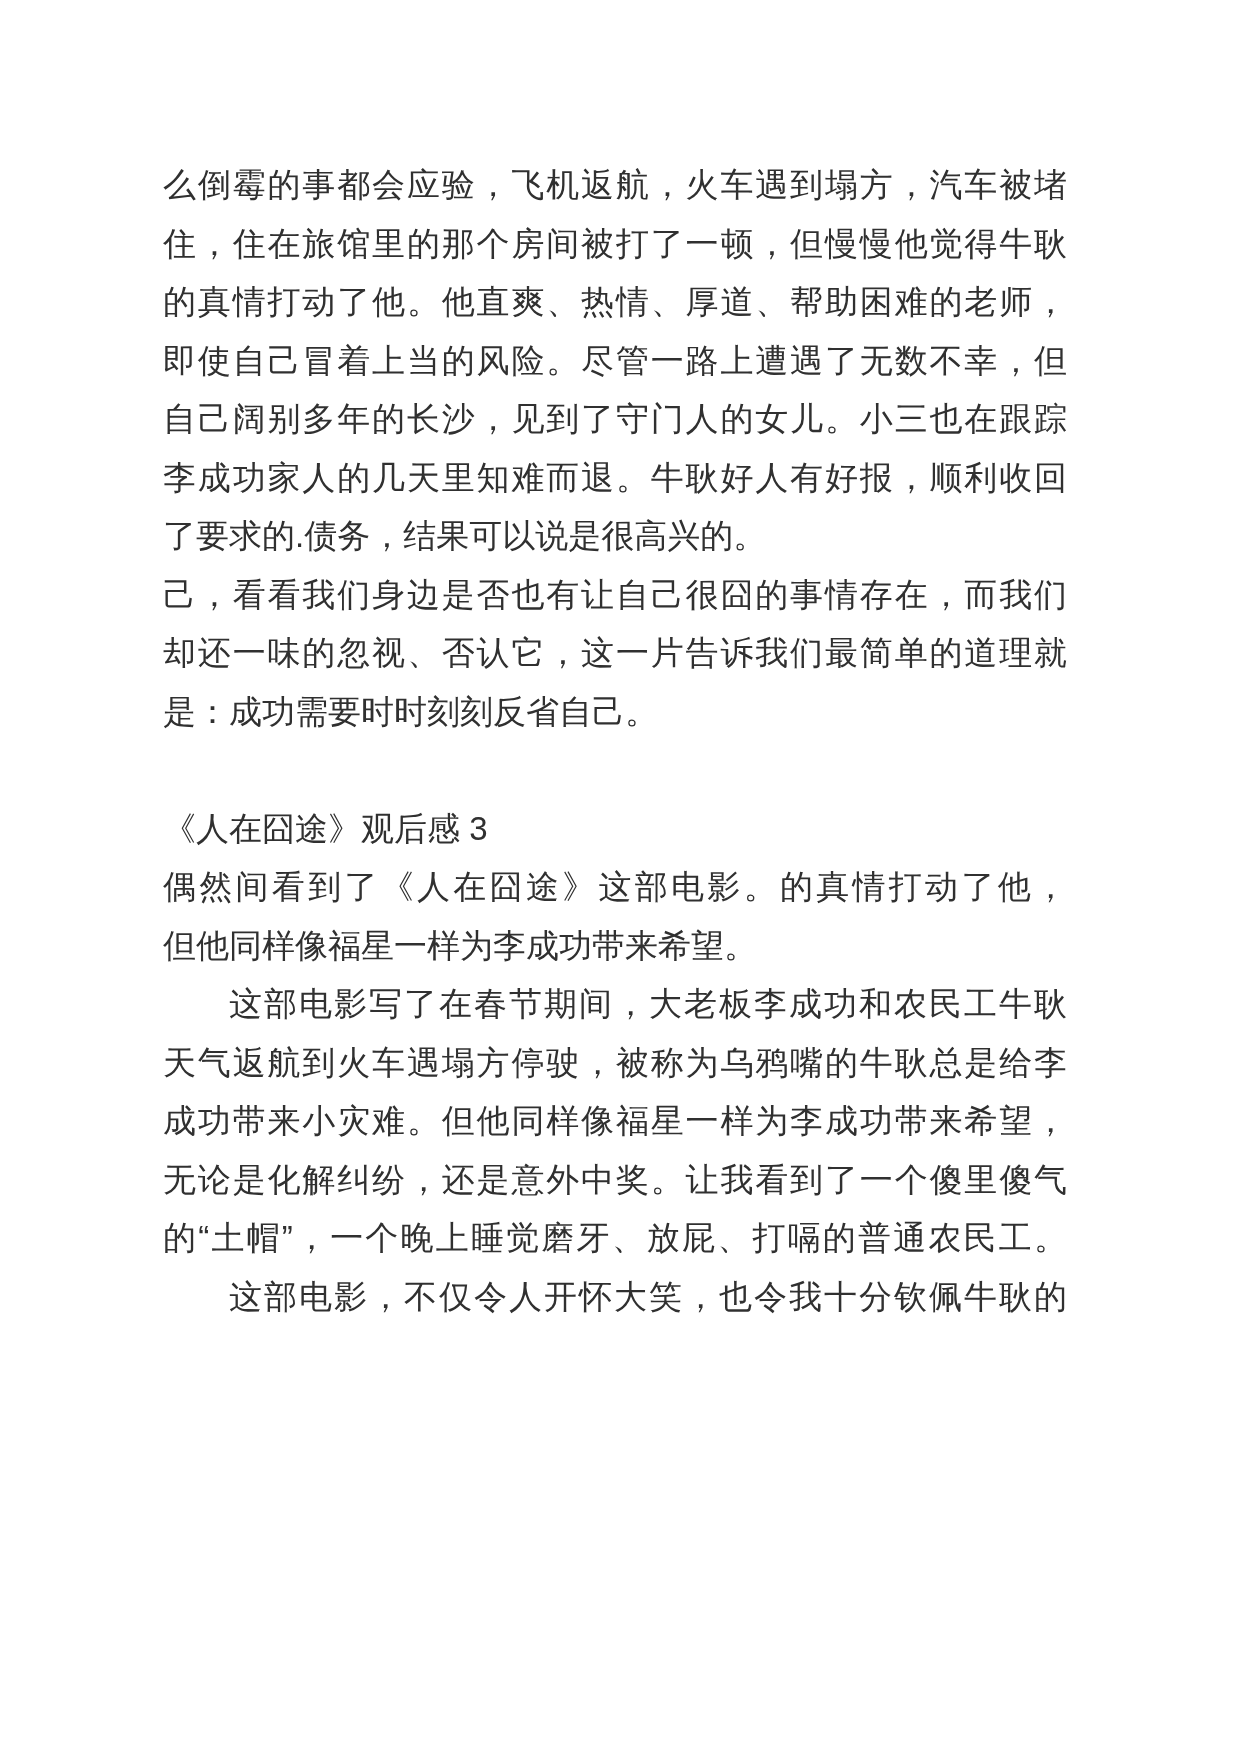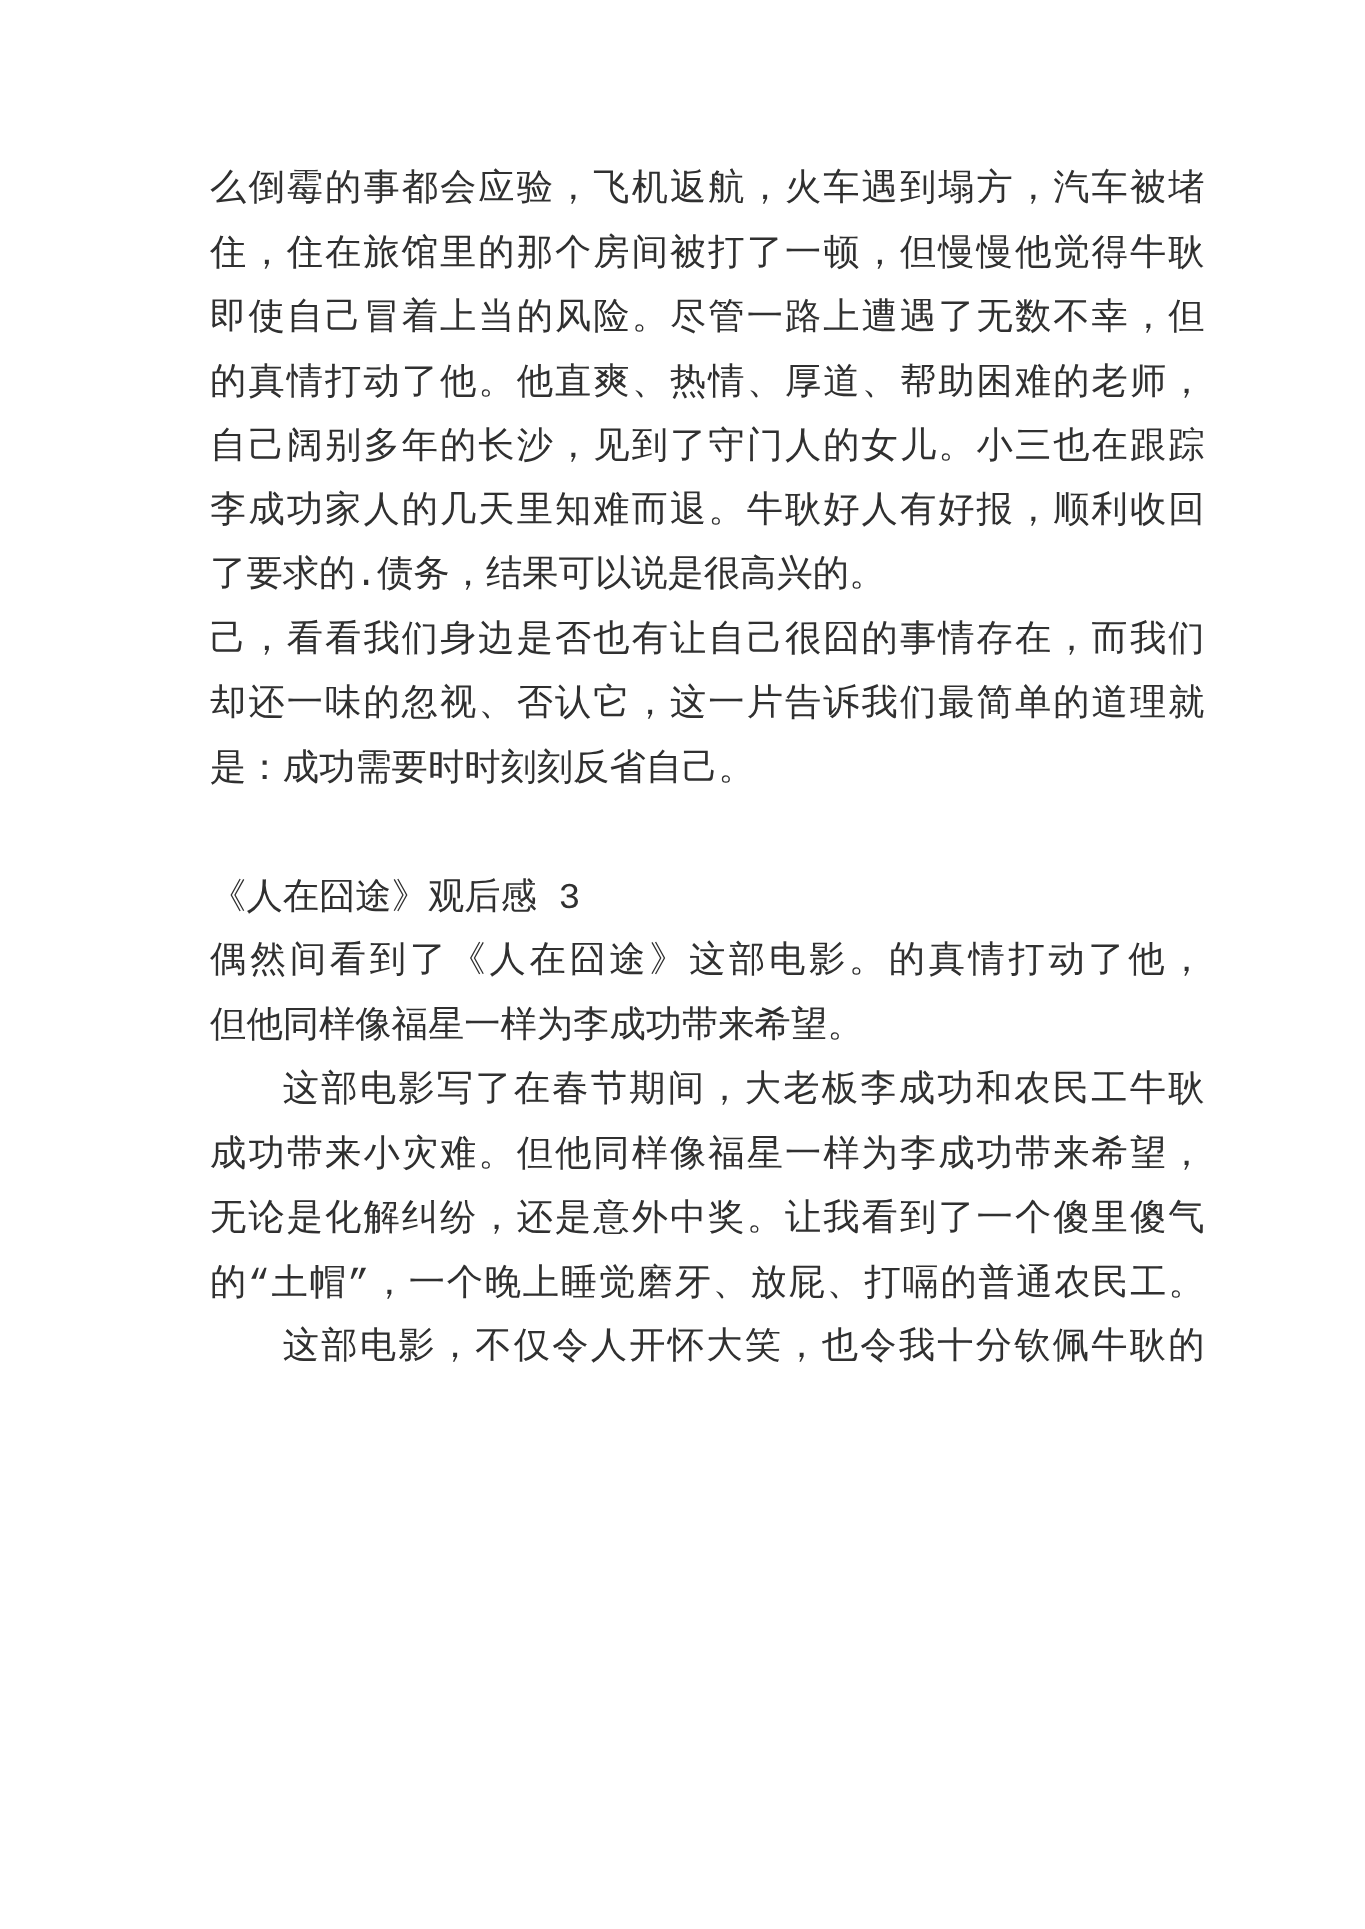--- a/index.html
+++ b/index.html
@@ -10,27 +10,26 @@
   .page {
     position: relative;
     width: 1241px;
     height: 1754px;
     background: #ffffff;
     overflow: hidden;
   }
   .doc {
     position: absolute;
     left: 163px;
-    top: 144px;
+    top: 156px;
     width: 904px;
-    font-family: Liberation Mono, monospace;
+    font-family: Liberation Sans, sans-serif;
     font-size: 33px;
     font-weight: normal;
     color: #303030;
-    margin-left: 28px;
   }
   .line {
     height: 58.5px;
     line-height: 58.5px;
     text-align: justify;
     text-align-last: justify;
     text-justify: inter-character;
   }
   .line.indent {
     text-indent: 2em;
@@ -47,31 +46,32 @@
     
   }
 </style>
 </head>
 <body>
 
 <div class="page">
   <div class="doc">
     <div class="line">么倒霉的事都会应验，飞机返航，火车遇到塌方，汽车被堵</div>
     <div class="line">住，住在旅馆里的那个房间被打了一顿，但慢慢他觉得牛耿</div>
+    <div class="line">的真情打动了他。他直爽、热情、厚道、帮助困难的老师，</div>
     <div class="line">即使自己冒着上当的风险。尽管一路上遭遇了无数不幸，但</div>
-    <div class="line">的真情打动了他。他直爽、热情、厚道、帮助困难的老师，</div>
     <div class="line">自己阔别多年的长沙，见到了守门人的女儿。小三也在跟踪</div>
     <div class="line">李成功家人的几天里知难而退。牛耿好人有好报，顺利收回</div>
     <div class="line end">了要求的.债务，结果可以说是很高兴的。</div>
     <div class="line">己，看看我们身边是否也有让自己很囧的事情存在，而我们</div>
     <div class="line">却还一味的忽视、否认它，这一片告诉我们最简单的道理就</div>
     <div class="line end">是：成功需要时时刻刻反省自己。</div>
     <div class="line blank"></div>
     <div class="line heading">《人在囧途》观后感 3</div>
     <div class="line">偶然间看到了《人在囧途》这部电影。的真情打动了他，</div>
     <div class="line end">但他同样像福星一样为李成功带来希望。</div>
     <div class="line indent">这部电影写了在春节期间，大老板李成功和农民工牛耿</div>
+    <div class="line">天气返航到火车遇塌方停驶，被称为乌鸦嘴的牛耿总是给李</div>
     <div class="line">成功带来小灾难。但他同样像福星一样为李成功带来希望，</div>
     <div class="line">无论是化解纠纷，还是意外中奖。让我看到了一个傻里傻气</div>
     <div class="line">的“土帽”，一个晚上睡觉磨牙、放屁、打嗝的普通农民工。</div>
     <div class="line indent">这部电影，不仅令人开怀大笑，也令我十分钦佩牛耿的</div>
   </div>
 </div>
 
 </body></html>

